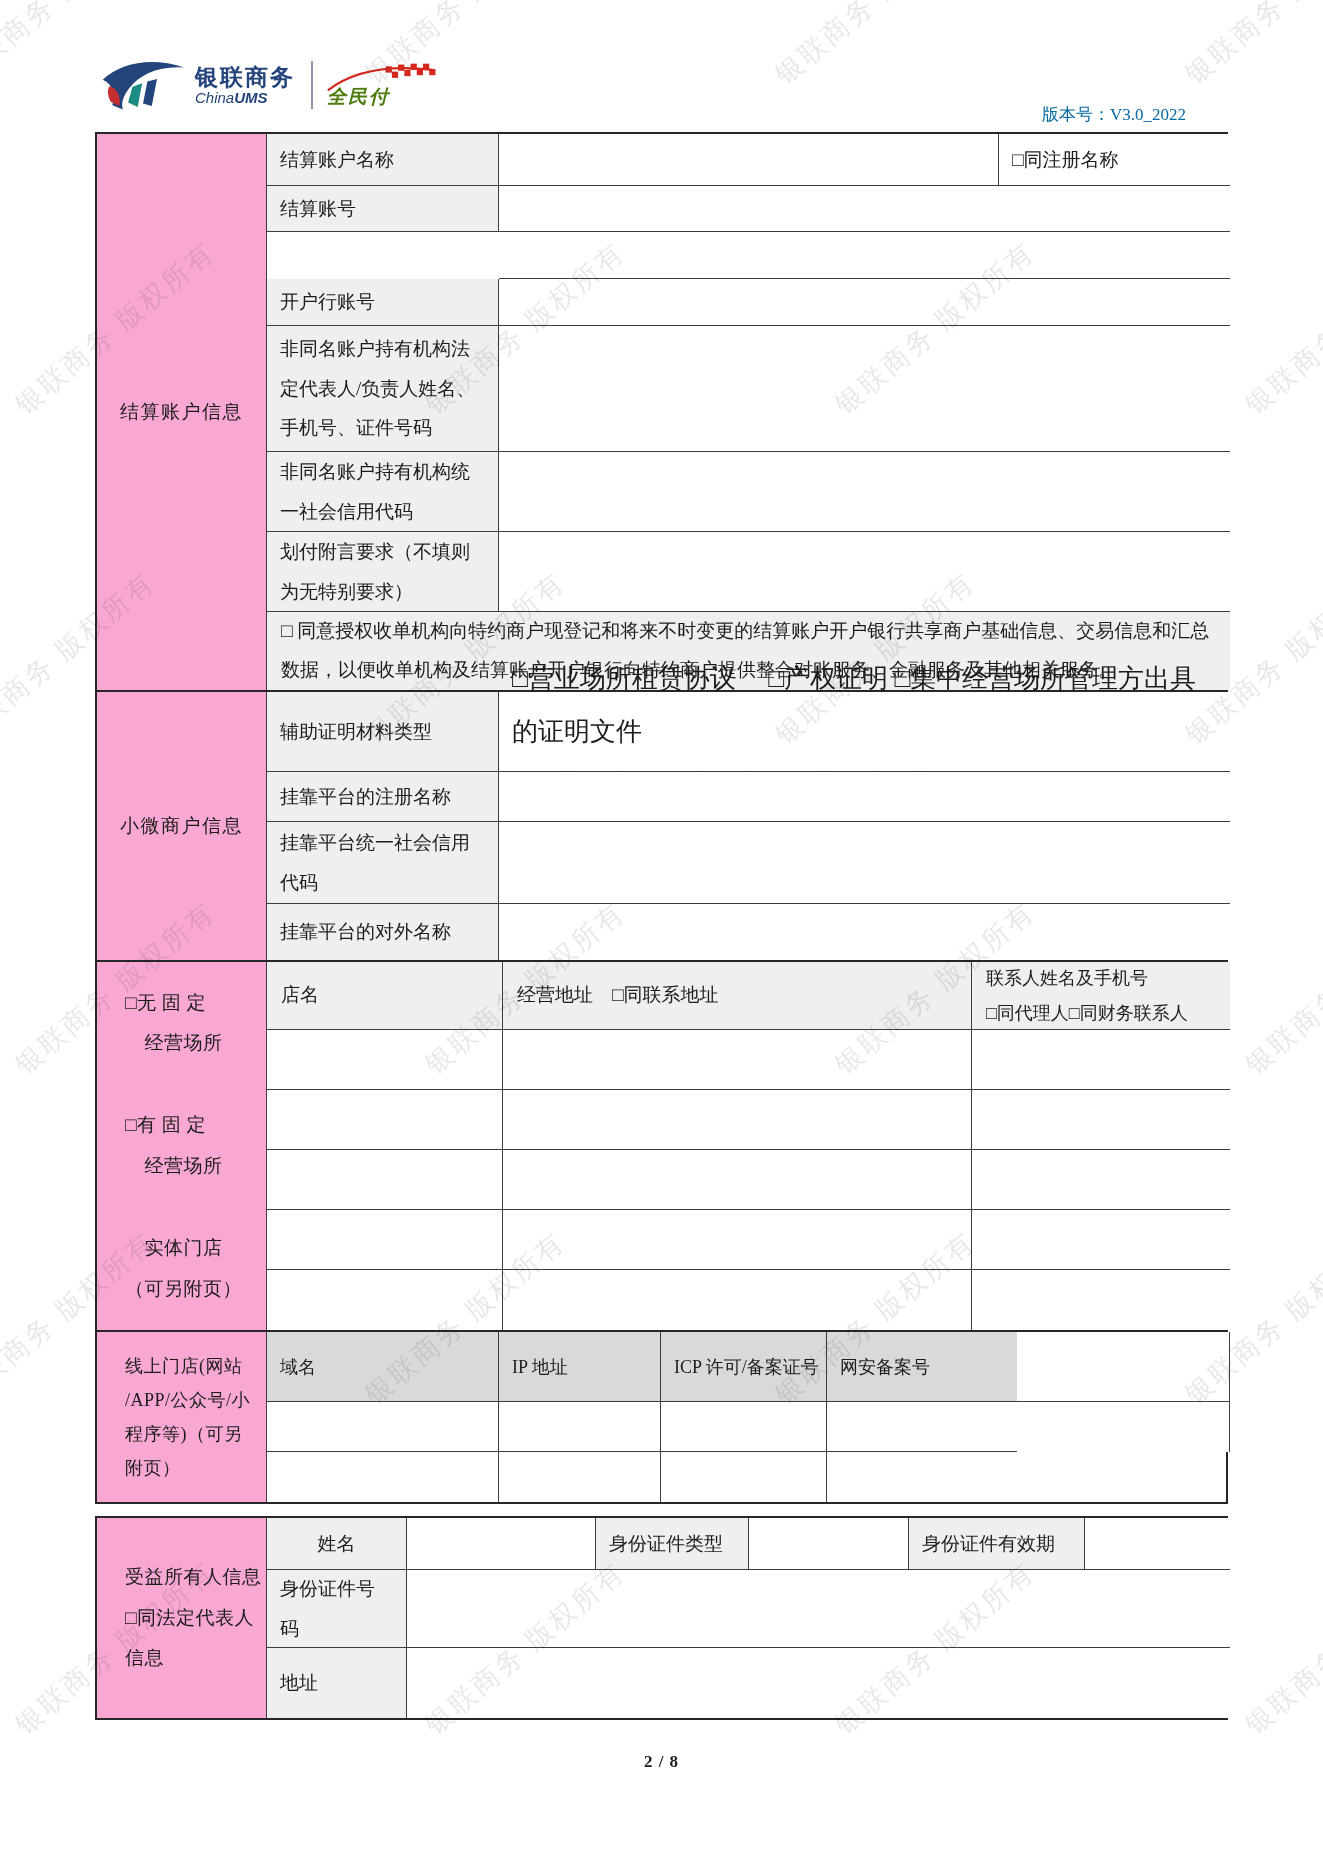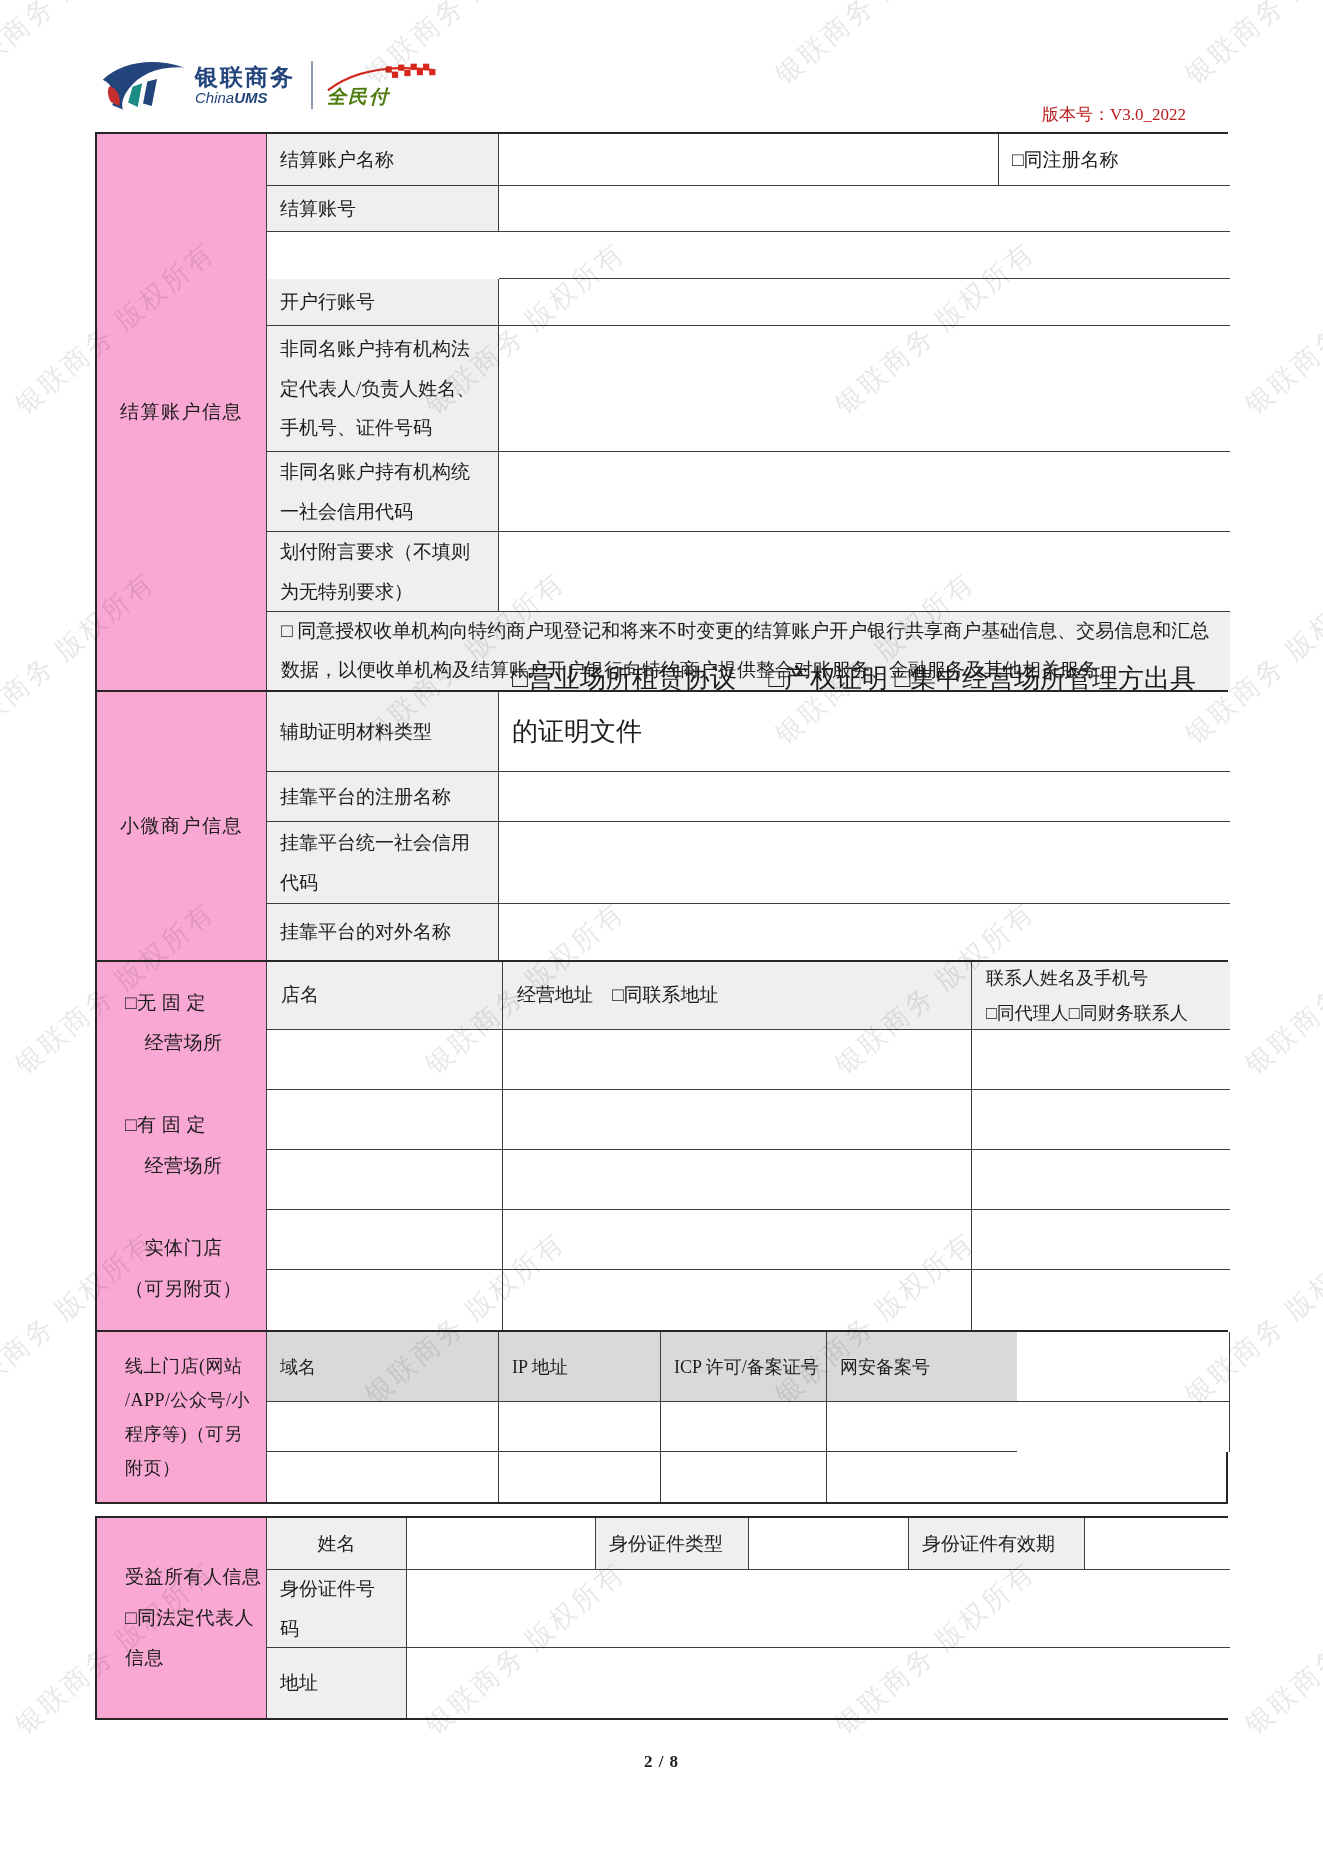--- a/index.html
+++ b/index.html
@@ -22,21 +22,21 @@
   .logo-text { margin-left: 8px; font-family: "Liberation Sans", sans-serif; color: #24447c; }
   .logo-cn { font-size: 23px; font-weight: 700; letter-spacing: 2px; line-height: 1.05; }
   .logo-en { font-size: 15px; font-style: italic; line-height: 1; margin-top: 1px; }
   .logo-en .light { font-weight: 400; }
   .logo-en .bold { font-weight: 800; }
   .logo-divider { width: 2px; height: 48px; background: #8d99b0; margin: 0 14px 0 16px; }
   .qmf { position: relative; padding-top: 22px; }
   .qmf-flag { position: absolute; top: -4px; left: -2px; }
   .qmf-text { font-family: "Liberation Sans", sans-serif; font-weight: 700; font-style: italic;
               color: #4d7c0f; font-size: 19px; letter-spacing: 2px; line-height: 1; }
-  .version { position: absolute; right: 42px; bottom: 6px; font-size: 17px; color: #b91c1c; }
+  .version { position: absolute; right: 42px; bottom: 6px; font-size: 17px; color: #0369a1; }
 
   
   .tbl { display: grid; border: 2px solid #262626; margin-top: -2px; background: #fff; }
   .t1a { margin-top: 0; grid-template-columns: 170px 232px 500px 231px;
          grid-template-rows: 52px 46px 47px 47px 126px 80px 80px 78px; }
   .t1b { grid-template-columns: 170px 232px 731px; grid-template-rows: 80px 50px 82px 56px; }
   .t2  { grid-template-columns: 170px 236px 469px 258px; grid-template-rows: 68px 60px 60px 60px 60px 60px; }
   .t3  { grid-template-columns: 170px 232px 162px 166px 190px 213px; grid-template-rows: 70px 50px 50px; }
   .t4  { margin-top: 12px; grid-template-columns: 170px 140px 189px 153px 160px 176px 145px;
          grid-template-rows: 52px 78px 70px; }

